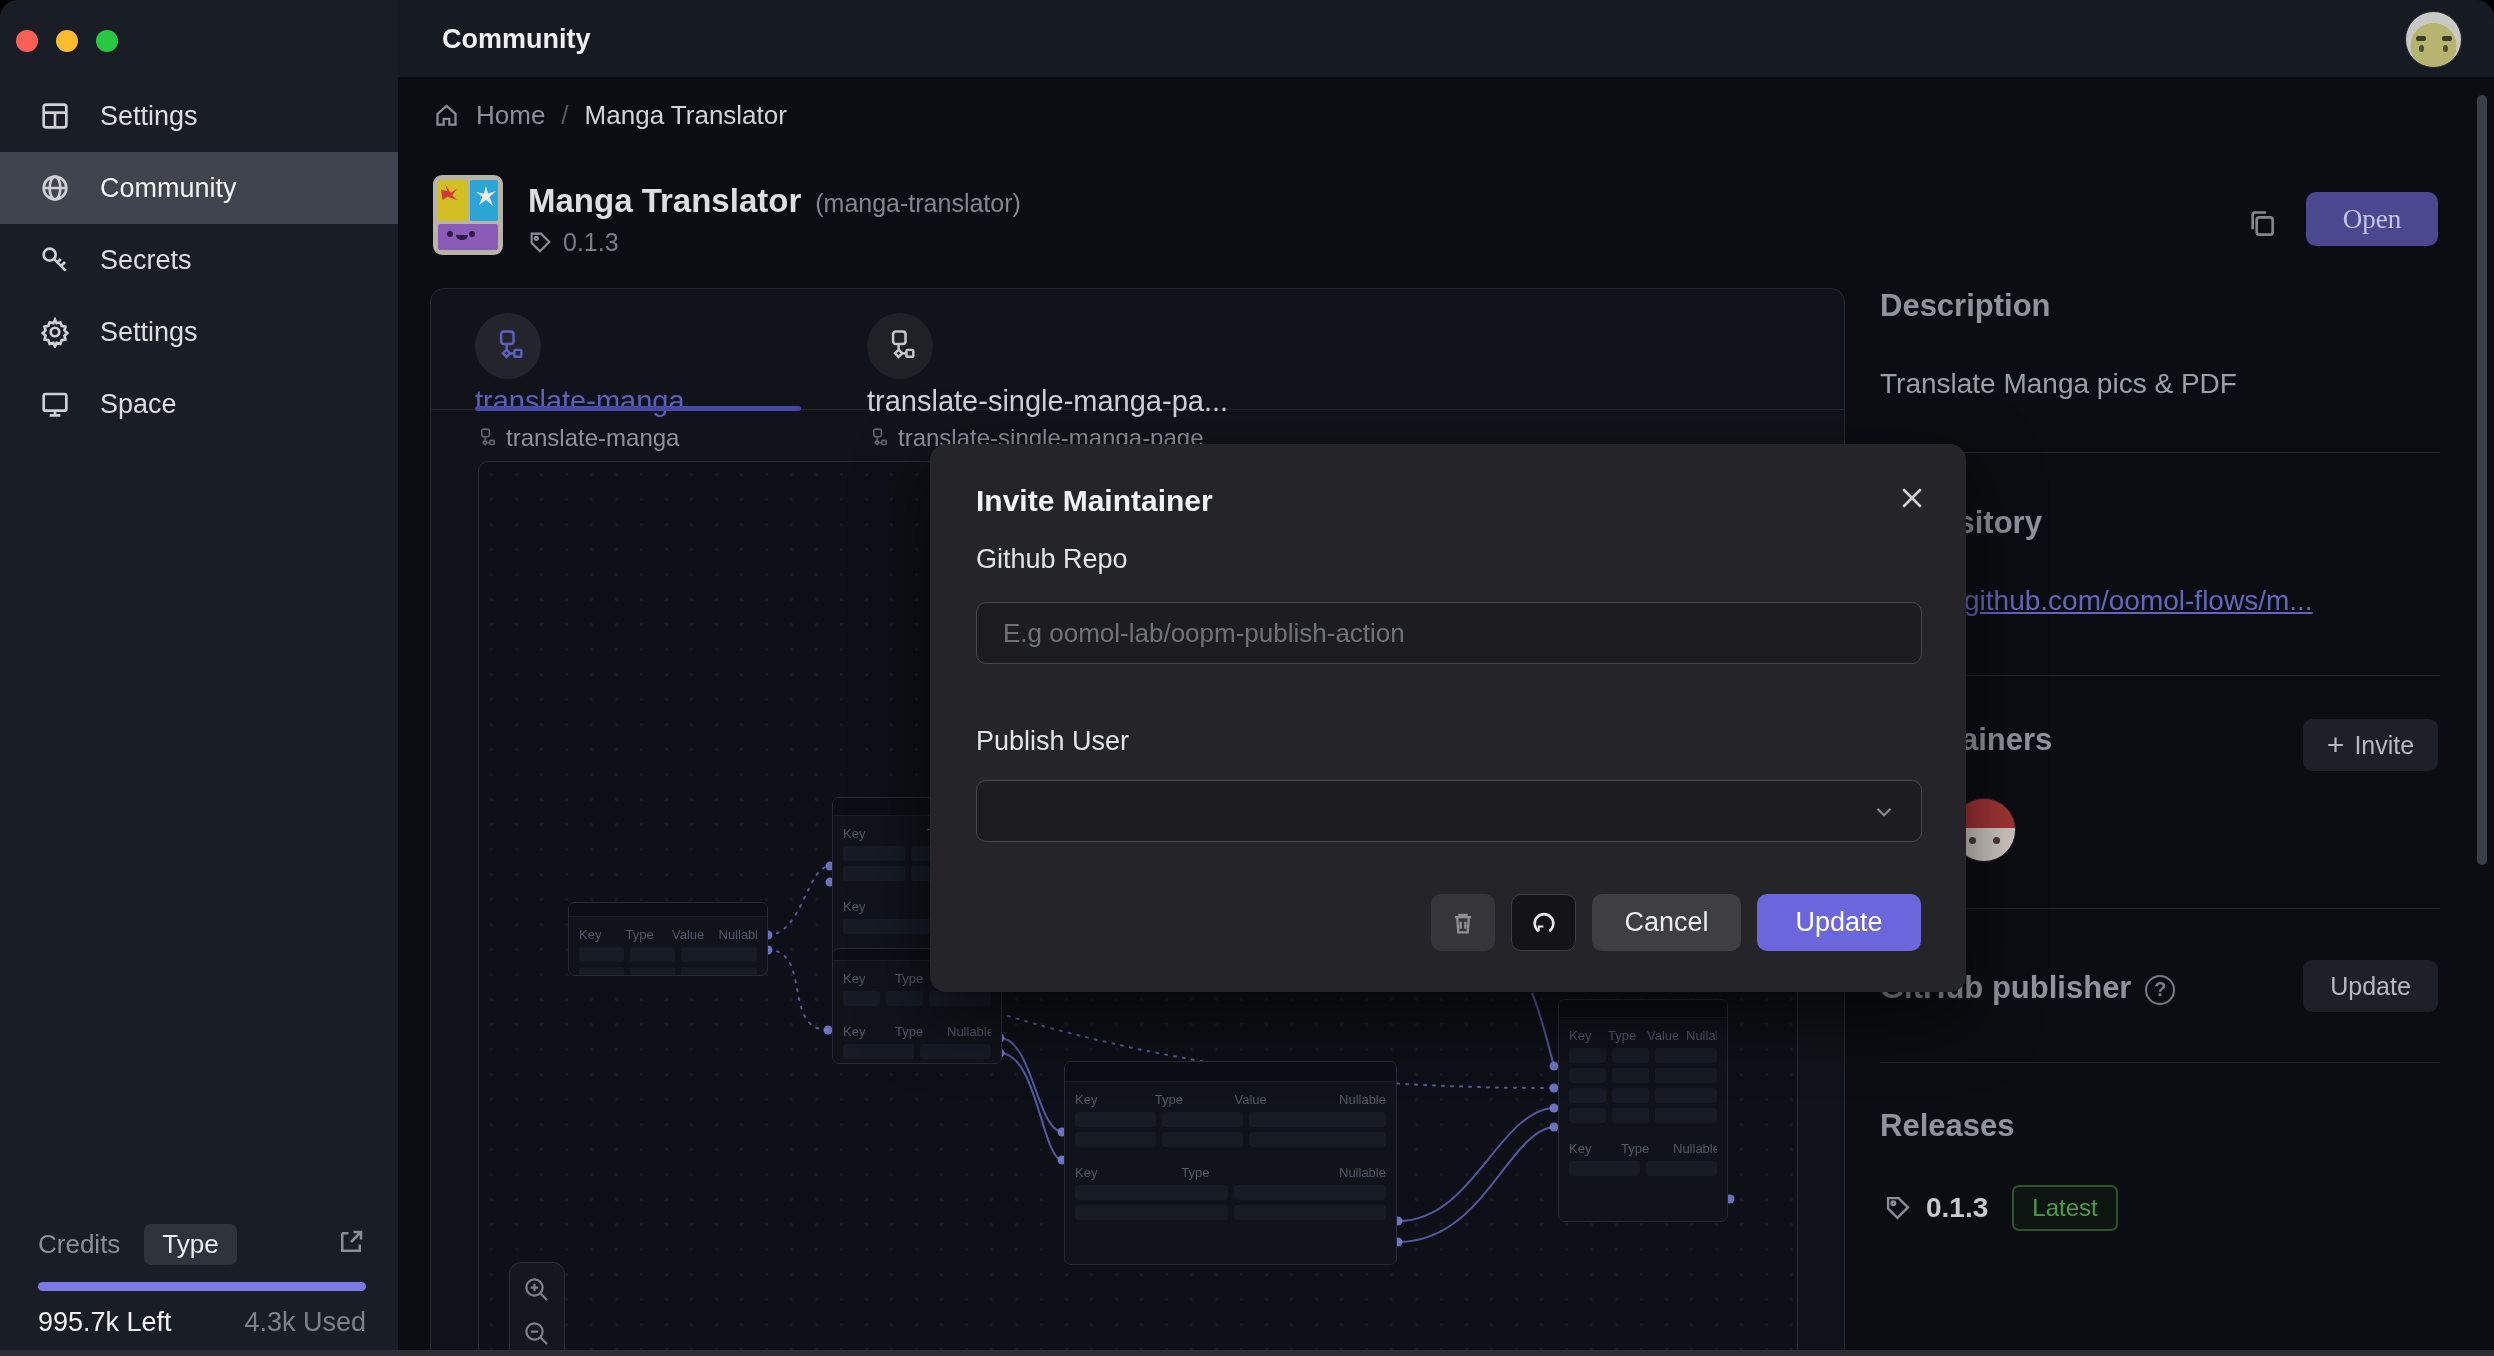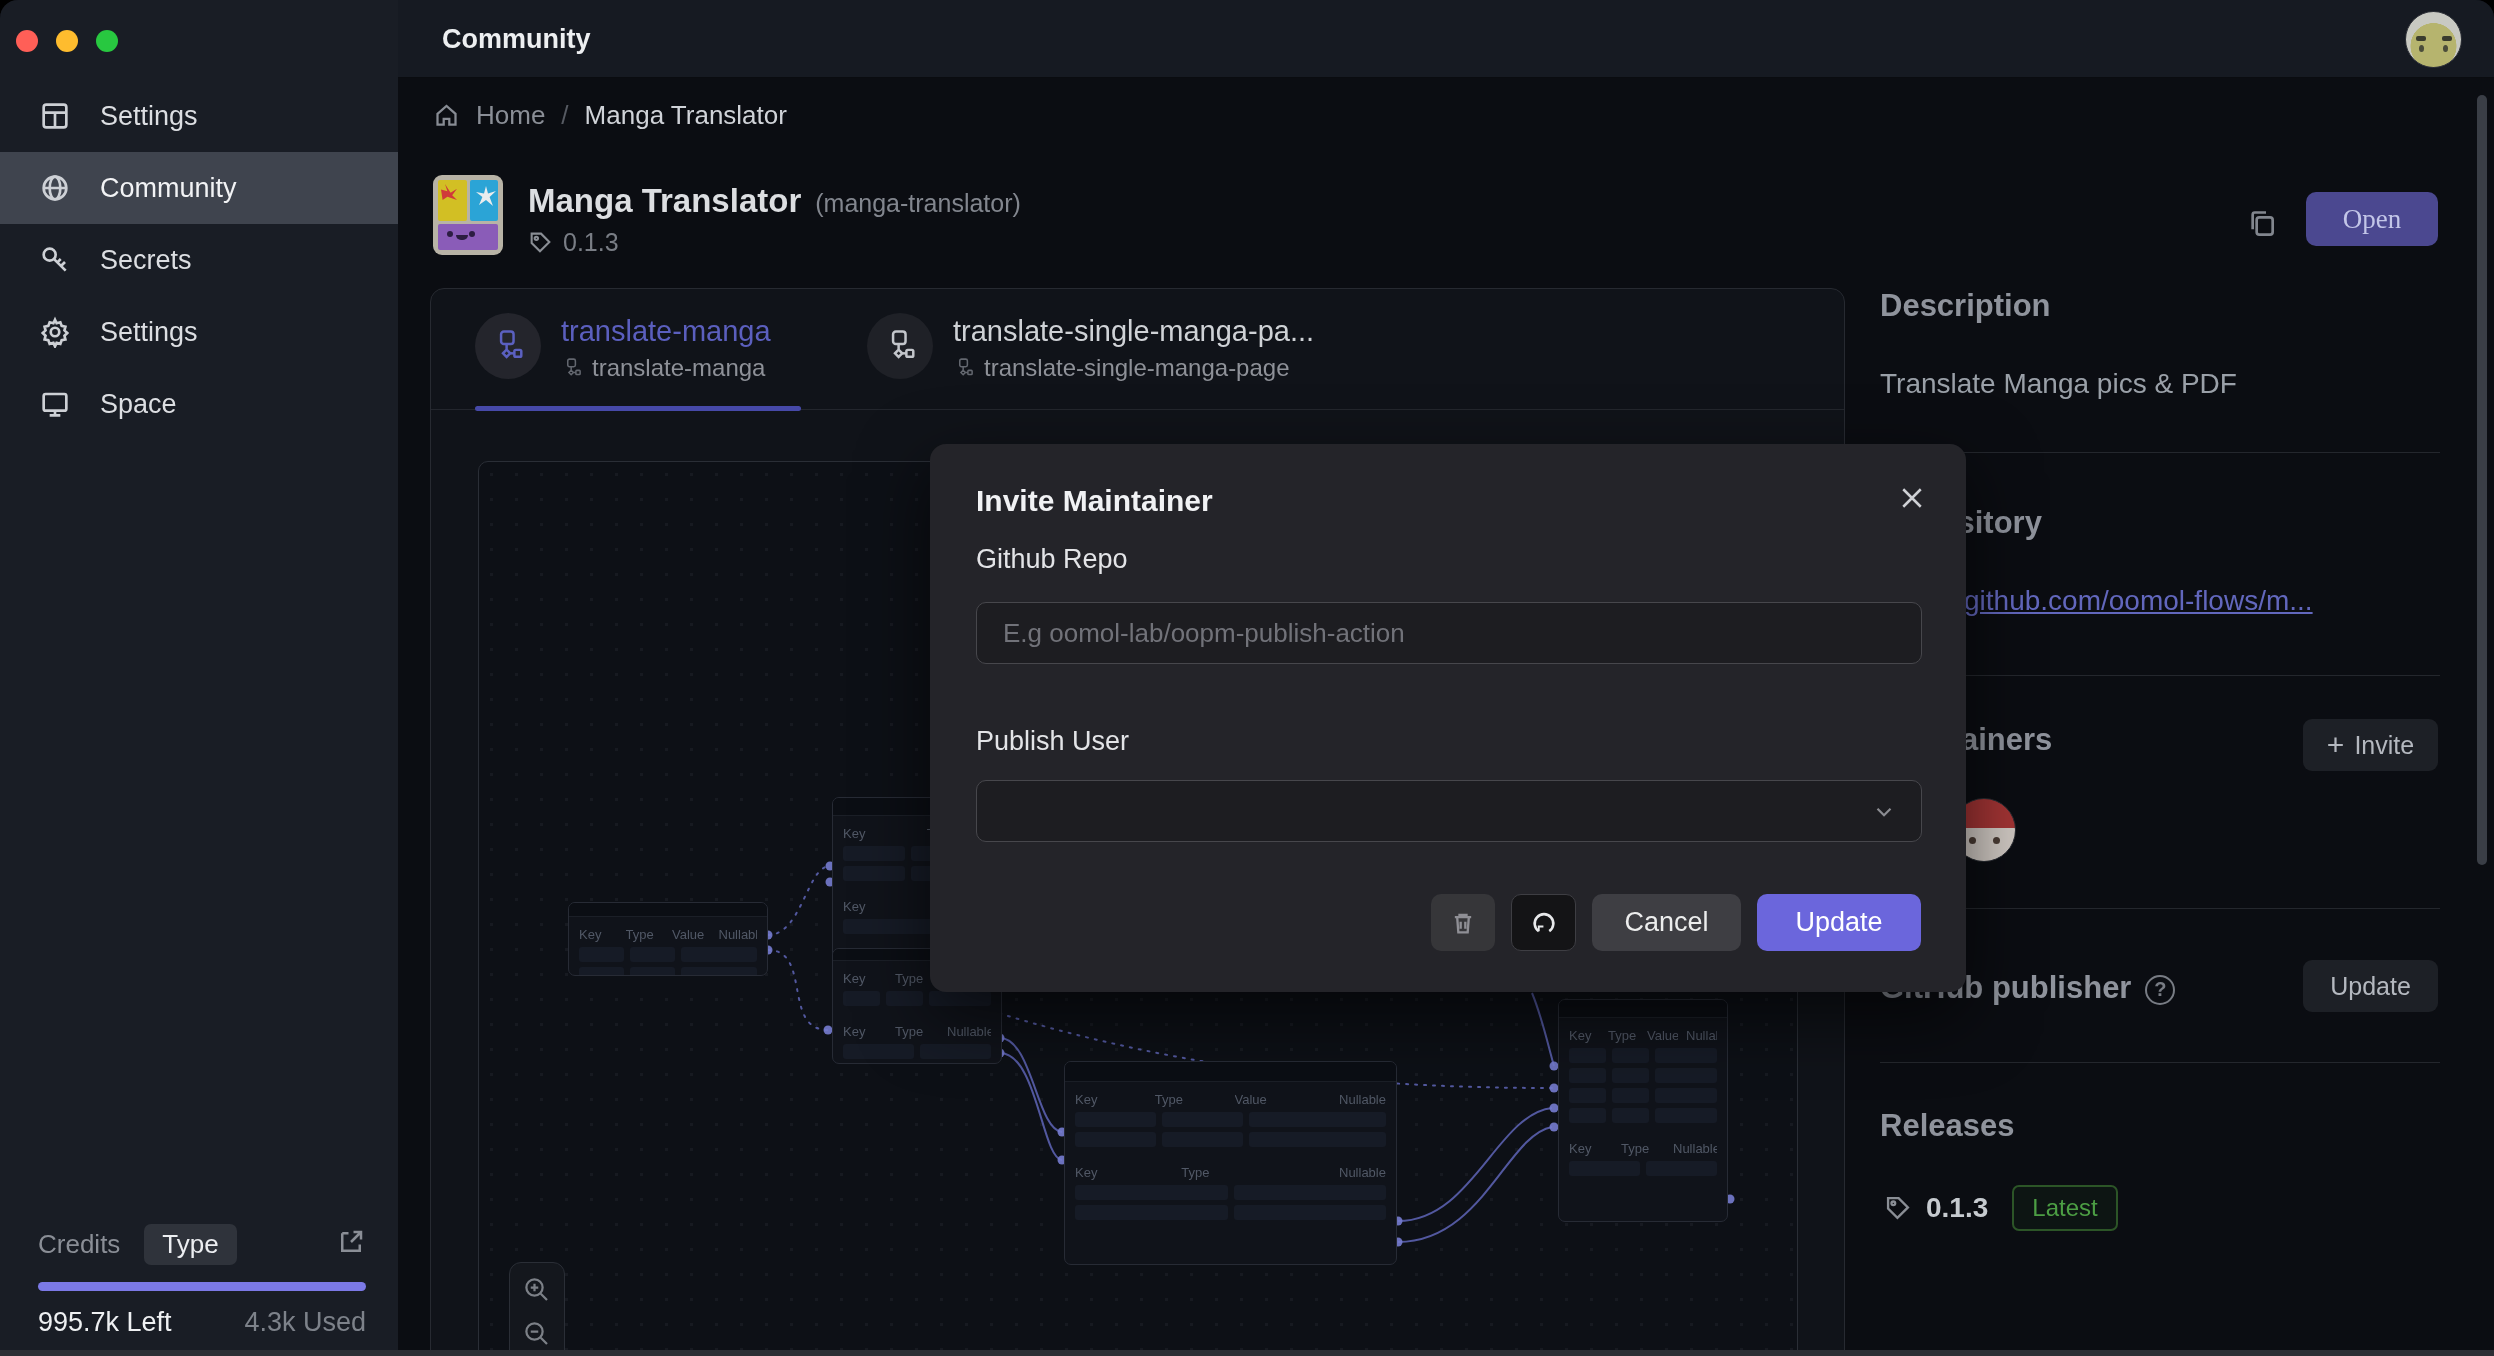--- a/index.html
+++ b/index.html
@@ -58,21 +58,21 @@
   .proj-slug{font-size:25px;color:#82868e;}
   .proj-version{position:absolute;left:528px;top:228px;display:flex;align-items:center;gap:10px;color:#797d85;font-size:25px;}
   .copy-btn{position:absolute;left:2243px;top:205px;width:38px;height:38px;color:#82868e;cursor:pointer;display:flex;align-items:center;justify-content:center;}
   .open-btn{position:absolute;left:2306px;top:192px;width:132px;height:54px;background:#4b4890;border-radius:10px;
             color:#c3c6e8;font-size:27px;display:flex;align-items:center;justify-content:center;cursor:pointer;font-family:Liberation Serif, serif;}
 
   
   .flow-panel{position:absolute;left:430px;top:288px;width:1415px;height:1075px;background:#101319;
               border:1px solid #272a31;border-radius:14px 14px 0 0;}
   .tabs-row{position:absolute;left:0;top:0;right:0;height:121px;border-bottom:1px solid #23262d;}
-  .tab{position:absolute;top:24px;display:flex;gap:20px;cursor:pointer;}
+  .tab{position:absolute;top:24px;display:flex;gap:4px;cursor:pointer;flex-direction:column;}
   .tab1{left:44px;} .tab2{left:436px;}
   .tab-circle{width:66px;height:66px;border-radius:50%;background:#24252c;display:flex;align-items:center;justify-content:center;}
   .tab2 .tab-circle{background:#1f2127;}
   .tab-texts{display:flex;flex-direction:column;gap:6px;padding-top:2px;}
   .tab-title{font-size:29px;font-weight:500;color:#5b5fbe;}
   .tab2 .tab-title{color:#cfd2d6;}
   .tab-sub{display:flex;align-items:center;gap:9px;font-size:24px;color:#8e9198;}
   .flow-glyph{stroke:#5b60c0;fill:none;stroke-width:1.8;}
   .tab2 .flow-glyph{stroke:#c3c6cb;}
   .flow-glyph-sm{stroke:#63676f;fill:none;stroke-width:1.8;}

